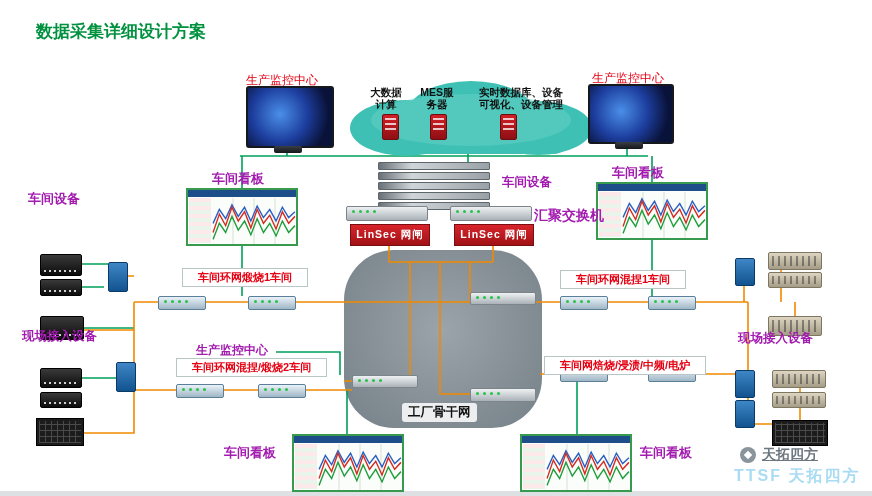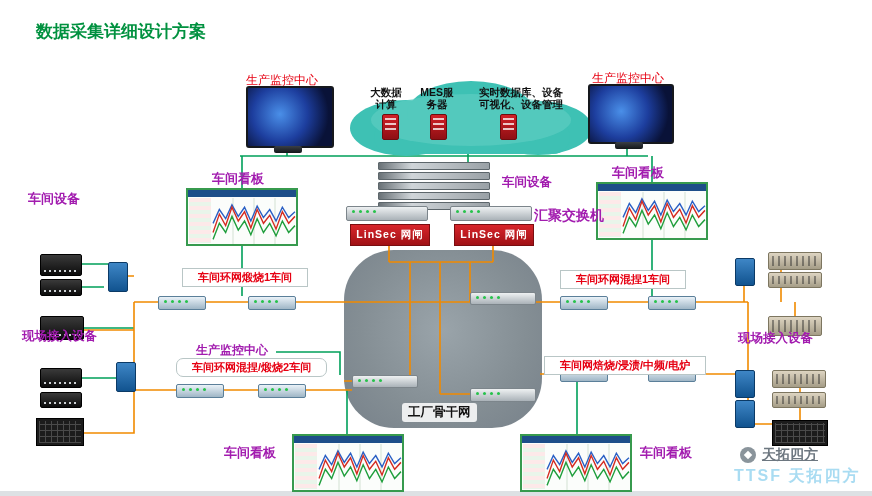--- a/index.html
+++ b/index.html
@@ -165,21 +165,21 @@
   <div class="sw sw-ring" style="left:176px;top:384px;width:46px;height:12px;"></div>
   <div class="sw sw-ring" style="left:258px;top:384px;width:46px;height:12px;"></div>
   <div class="sw sw-ring" style="left:560px;top:296px;width:46px;height:12px;"></div>
   <div class="sw sw-ring" style="left:648px;top:296px;width:46px;height:12px;"></div>
   <div class="sw sw-ring" style="left:560px;top:368px;width:46px;height:12px;"></div>
   <div class="sw sw-ring" style="left:648px;top:368px;width:46px;height:12px;"></div>
 
   <div class="red-tag" style="left:182px;top:268px;">车间环网煅烧1车间</div>
   <div class="red-tag" style="left:560px;top:270px;">车间环网混捏1车间</div>
   <div class="blk" style="left:196px;top:342px;font-size:12px;">生产监控中心</div>
-  <div class="red-tag" style="left:176px;top:358px;border-radius:7px;">车间环网混捏/煅烧2车间</div>
+  <div class="red-tag" style="left:176px;top:358px;">车间环网混捏/煅烧2车间</div>
   <div class="red-tag" style="left:544px;top:356px;">车间网焙烧/浸渍/中频/电炉</div>
 
   <div class="blk" style="left:28px;top:190px;font-size:13px;">车间设备</div>
   <div class="blk" style="left:22px;top:328px;font-size:12.5px;">现场接入设备</div>
   <div class="blk" style="left:738px;top:330px;font-size:12.5px;">现场接入设备</div>
 
   <div class="blk" style="left:212px;top:170px;font-size:13px;">车间看板</div>
   <div class="blk" style="left:612px;top:164px;font-size:13px;">车间看板</div>
   <div class="blk" style="left:224px;top:444px;font-size:13px;">车间看板</div>
   <div class="blk" style="left:640px;top:444px;font-size:13px;">车间看板</div>

